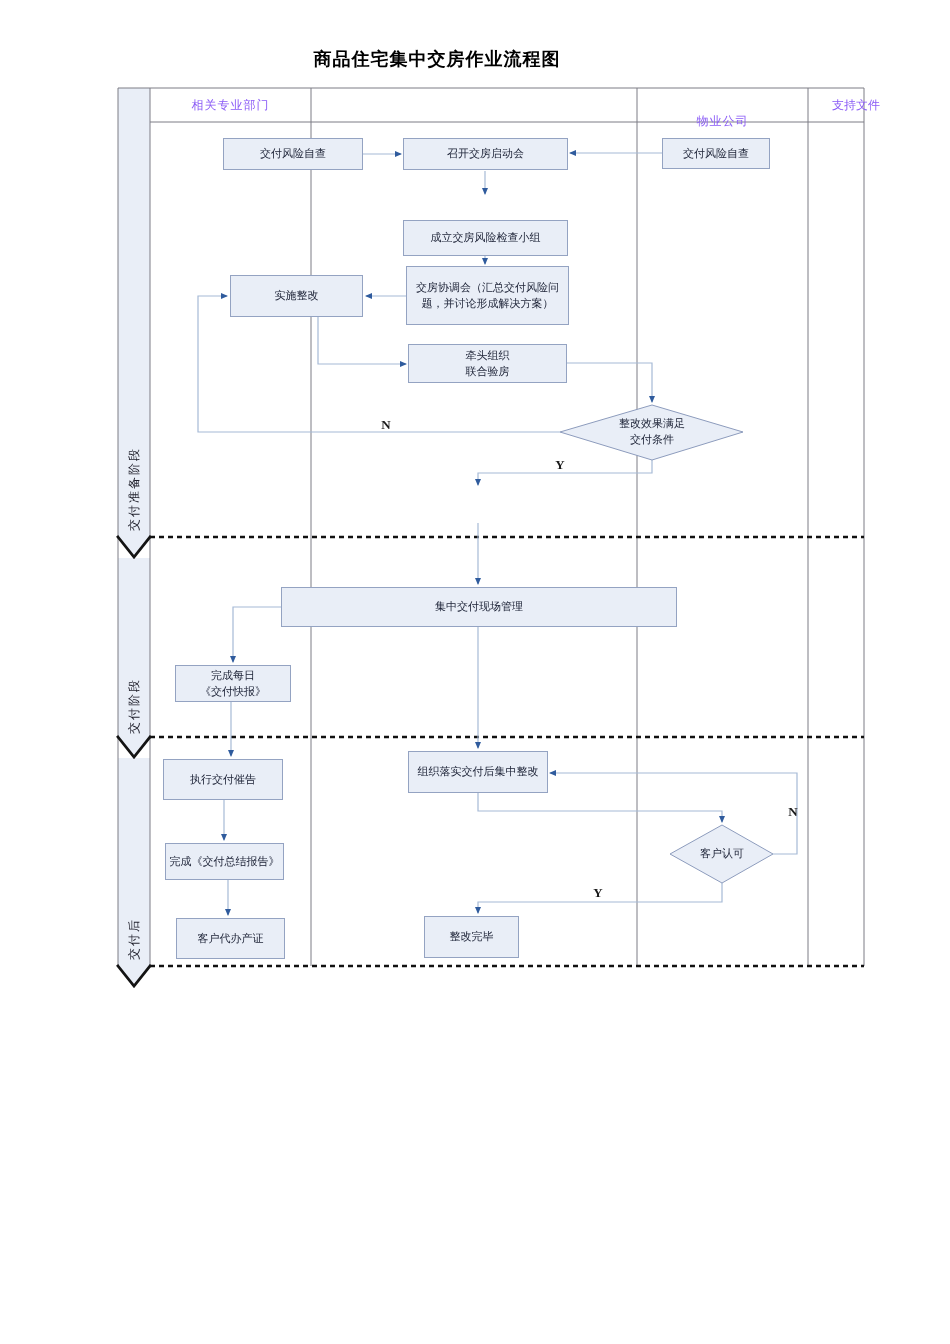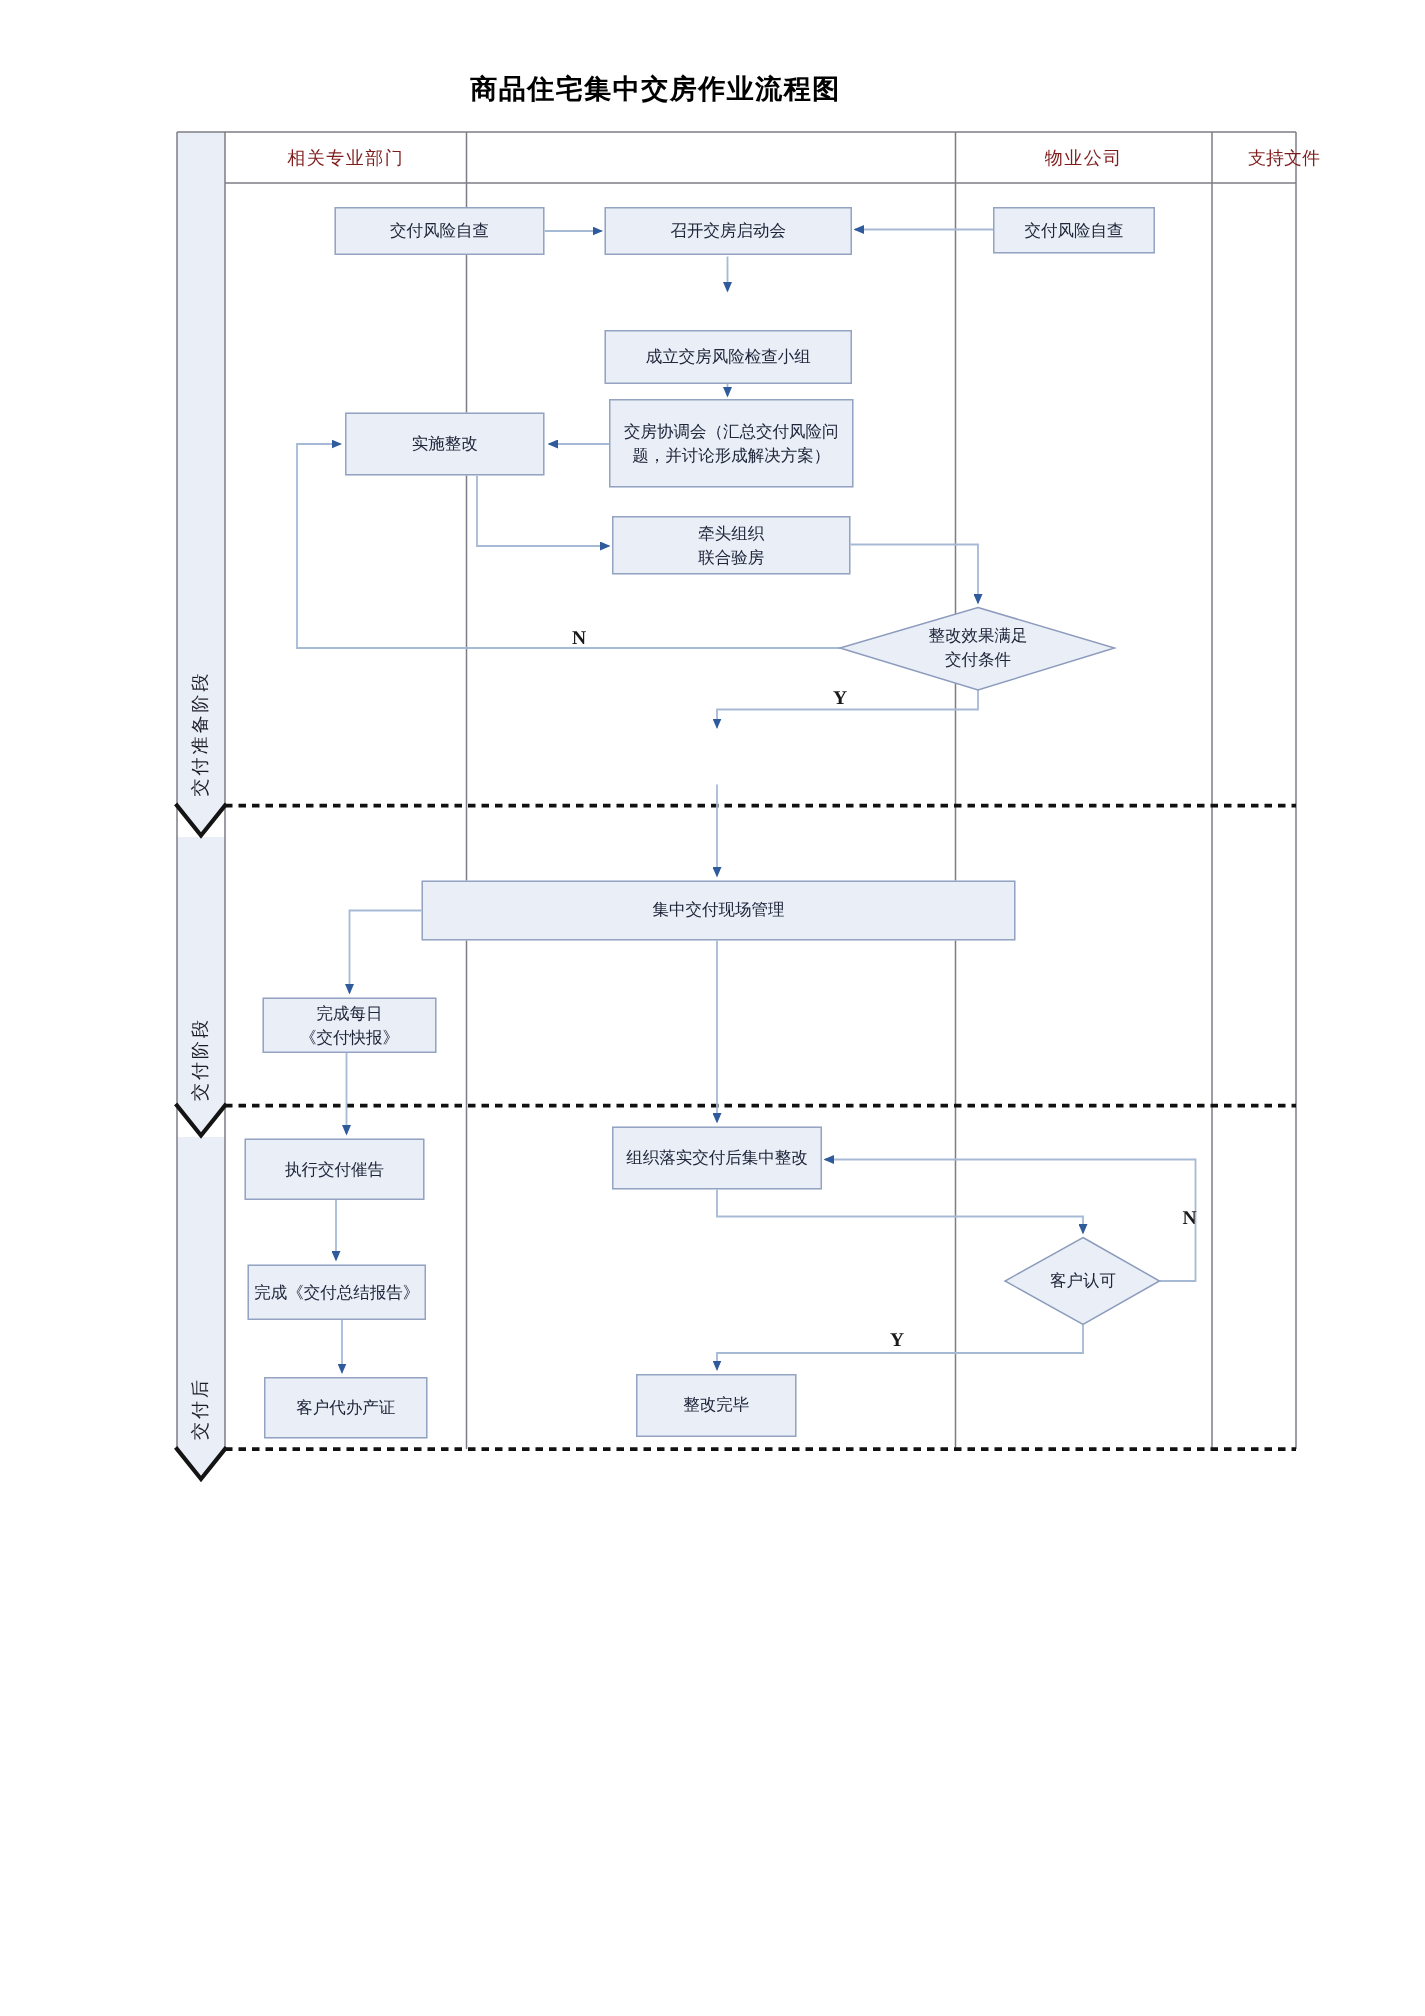--- a/index.html
+++ b/index.html
@@ -7,21 +7,21 @@
     position:relative;width:950px;height:1344px;background:#ffffff;overflow:hidden;
     font-family:"DejaVu Sans","Liberation Sans",sans-serif;
   }
   .title{
     position:absolute;left:0;top:47px;width:874px;text-align:center;
     font-size:18px;font-weight:bold;color:#000;letter-spacing:1px;
   }
   .layer{position:absolute;left:0;top:0;}
   .colhead{
     position:absolute;height:16px;line-height:16px;text-align:center;
-    font-size:12px;color:#7f1d1d;letter-spacing:1px;
+    font-size:12px;color:#8b5cf6;letter-spacing:1px;
   }
   .node{
     position:absolute;background:#e9eef7;border:1px solid #94a3c2;
     display:flex;align-items:center;justify-content:center;text-align:center;
     font-size:11px;line-height:1.45;color:#20263a;white-space:pre-line;
     padding:2px;box-sizing:border-box;
   }
   .dlabel{
     position:absolute;transform:translate(-50%,-50%);text-align:center;
     font-size:11px;line-height:1.45;color:#20263a;white-space:pre-line;
@@ -101,21 +101,21 @@
       <path d="M722 883 V902 H478 V913" marker-end="url(#ah)"></path>
     </g>
 
     <g fill="#e9eef7" stroke="#8d9cbd" stroke-width="1">
       <polygon points="652,405 743,432 652,460 560,432"></polygon>
       <polygon points="722,825 773,854 722,883 670,854"></polygon>
     </g>
   </svg>
 
   <div class="colhead" style="left:150px;top:97px;width:161px;">相关专业部门</div>
-  <div class="colhead" style="left:637px;top:97px;width:171px;">物业公司</div>
+  <div class="colhead" style="left:637px;top:113px;width:171px;">物业公司</div>
   <div class="colhead" style="left:808px;top:97px;width:56px;letter-spacing:0;padding-left:20px;">支持文件</div>
 
   <div class="stage" style="left:134px;top:489px;">交付准备阶段</div>
   <div class="stage" style="left:134px;top:706px;">交付阶段</div>
   <div class="stage" style="left:134px;top:939px;">交付后</div>
 
   <div class="node" style="left:223px;top:138px;width:140px;height:32px;">交付风险自查</div>
   <div class="node" style="left:403px;top:138px;width:165px;height:32px;">召开交房启动会</div>
   <div class="node" style="left:662px;top:138px;width:108px;height:31px;">交付风险自查</div>
   <div class="node" style="left:403px;top:196px;width:165px;height:36px;margin-top:24px;">成立交房风险检查小组</div>
@@ -124,21 +124,21 @@
   <div class="node" style="left:230px;top:275px;width:133px;height:42px;">实施整改</div>
   <div class="node" style="left:408px;top:344px;width:159px;height:39px;">牵头组织
 联合验房</div>
   <div class="node" style="left:281px;top:587px;width:396px;height:40px;">集中交付现场管理</div>
   <div class="node" style="left:175px;top:665px;width:116px;height:37px;">完成每日
 《交付快报》</div>
   <div class="node" style="left:163px;top:759px;width:120px;height:41px;">执行交付催告</div>
   <div class="node" style="left:165px;top:843px;width:119px;height:37px;">完成《交付总结报告》</div>
   <div class="node" style="left:176px;top:918px;width:109px;height:41px;">客户代办产证</div>
   <div class="node" style="left:408px;top:751px;width:140px;height:42px;">组织落实交付后集中整改</div>
-  <div class="node" style="left:424px;top:916px;width:107px;height:42px;">整改完毕</div>
+  <div class="node" style="left:424px;top:916px;width:95px;height:42px;">整改完毕</div>
 
   <div class="dlabel" style="left:652px;top:432px;width:90px;">整改效果满足
 交付条件</div>
   <div class="dlabel" style="left:722px;top:854px;width:70px;">客户认可</div>
 
   <div class="yn" style="left:386px;top:425px;">N</div>
   <div class="yn" style="left:560px;top:465px;">Y</div>
   <div class="yn" style="left:793px;top:812px;">N</div>
   <div class="yn" style="left:598px;top:893px;">Y</div>
 

